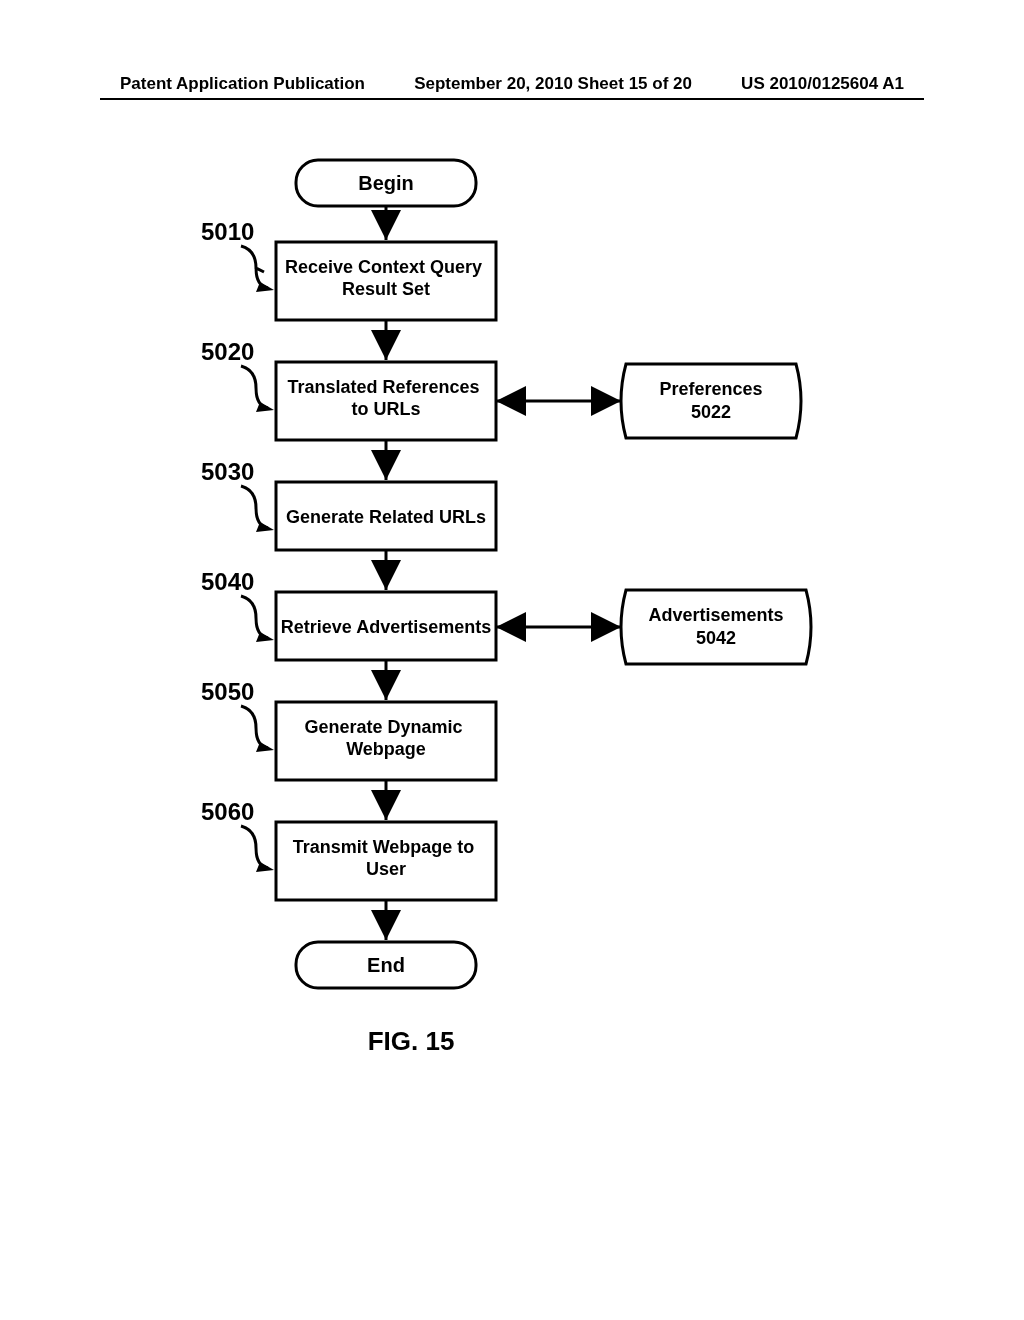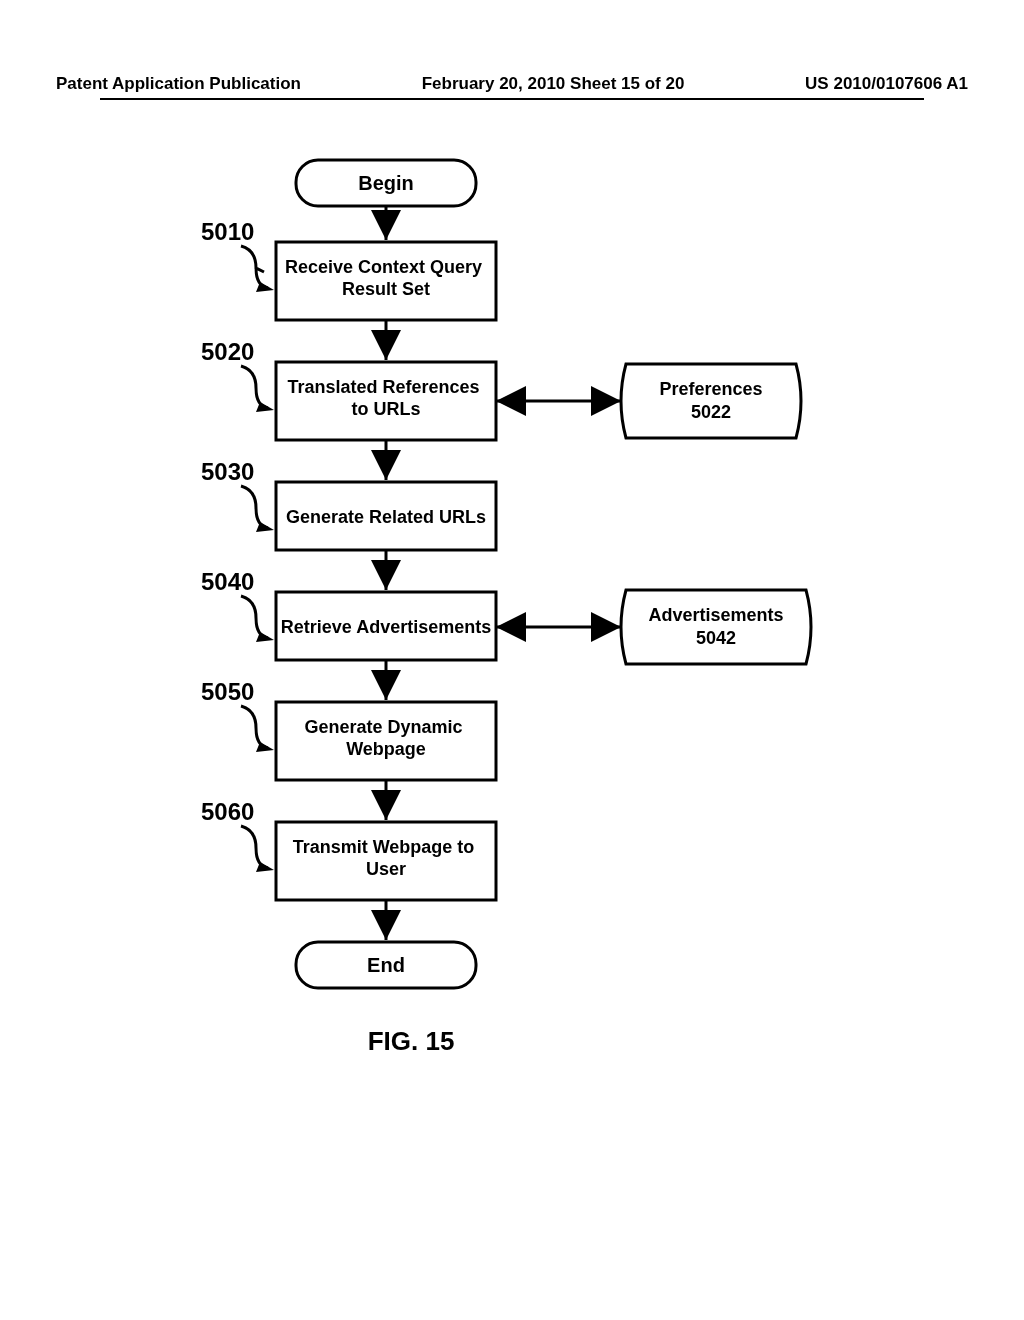--- a/index.html
+++ b/index.html
@@ -19,21 +19,21 @@
     position: absolute;
     top: 74px;
     left: 0;
     width: 100%;
     text-align: center;
     font-size: 17px;
   }
   .header-line {
     display: flex;
     justify-content: space-between;
-    padding: 0 56px;
+    padding: 0 120px;
     font-weight: bold;
   }
   .hr {
     position: absolute;
     top: 98px;
     left: 100px;
     right: 100px;
     border-top: 2px solid #000;
   }
   svg { display: block; }
@@ -44,22 +44,22 @@
   }
 </style>
 </head>
 <body>
 
 <div class="page">
 
   <div class="header">
     <div class="header-line">
       <span>Patent Application Publication</span>
-      <span>February 20, 2010  Sheet 15 of 20</span>
-      <span>US 2010/0107606 A1</span>
+      <span>September 20, 2010  Sheet 15 of 20</span>
+      <span>US 2010/0125604 A1</span>
     </div>
   </div>
   <div class="hr"></div>
 
   <div class="svg-wrap">
     <svg width="740" height="1100" viewBox="0 0 740 1100">
       <defs>
         <marker id="ah" markerWidth="12" markerHeight="12" refX="10" refY="5" orient="auto">
           <path d="M0,0 L10,5 L0,10 Z" fill="#000"></path>
         </marker>

